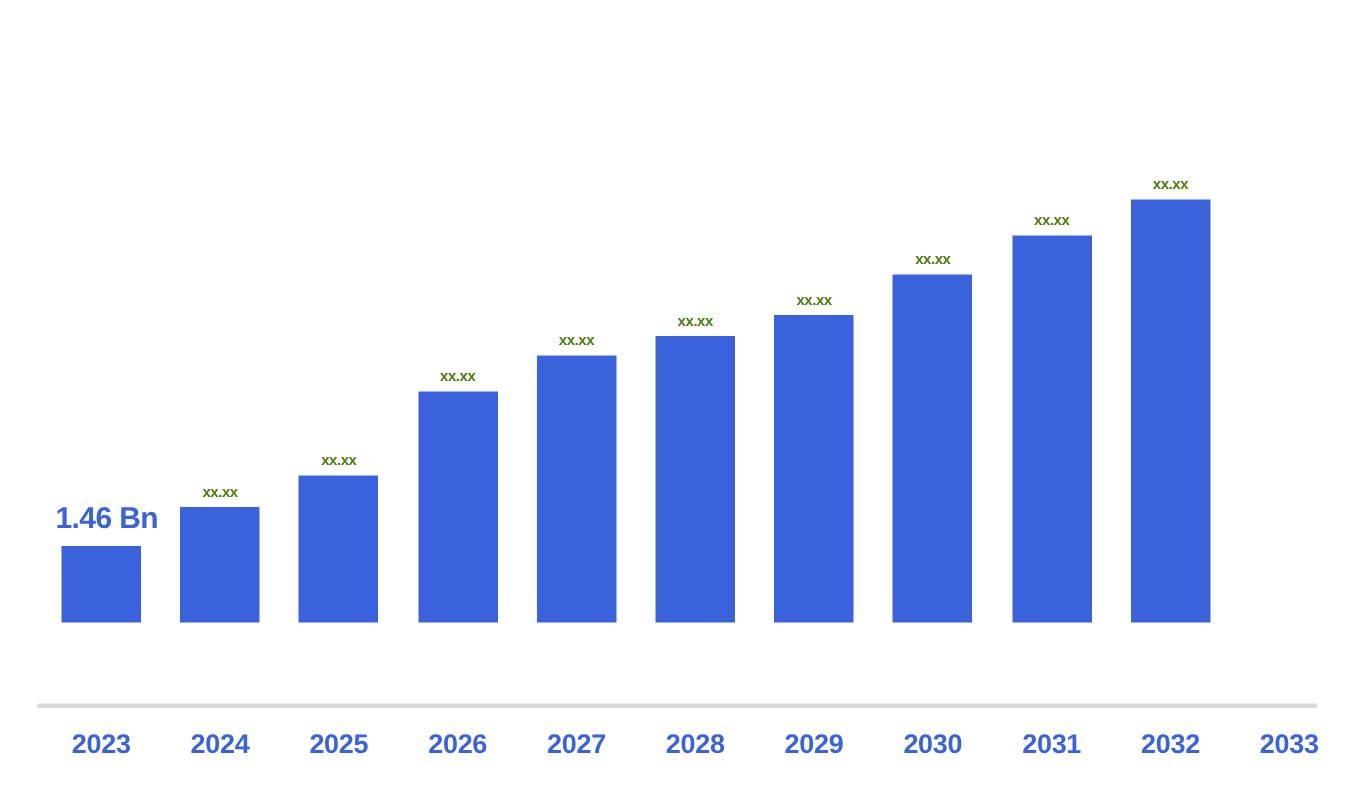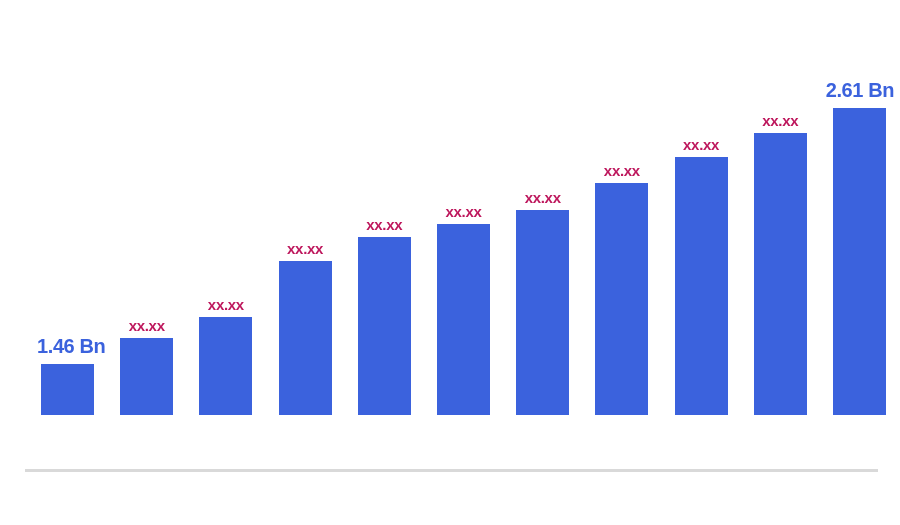--- a/index.html
+++ b/index.html
@@ -59,23 +59,23 @@
     width: 100%;
     background: #3b62dd;
   }
 
   .bar-value {
     position: absolute;
     left: 50%;
     transform: translateX(-50%);
     white-space: nowrap;
     font-family: "Liberation Sans", sans-serif;
-    font-size: 15px;
+    font-size: 10px;
     font-weight: bold;
-    color: #be185d;
+    color: #4d7c0f;
     letter-spacing: -0.3px;
   }
   .bar-value.endpoint {
     font-size: 20px;
     color: #3b62dd;
     letter-spacing: -0.4px;
   }
   .bar-value.endpoint.first {
     left: -4px;
     transform: none;
@@ -154,22 +154,31 @@
         <div class="bar-value" style="bottom: 236px;">xx.xx</div>
       </div>
       <div class="bar-group" style="left: 674.6px; width: 53px; height: 258px;">
         <div class="bar" style="height: 258px; background: rgb(59, 98, 221);"></div>
         <div class="bar-value" style="bottom: 262px;">xx.xx</div>
       </div>
       <div class="bar-group" style="left: 753.8px; width: 53px; height: 282px;">
         <div class="bar" style="height: 282px; background: rgb(59, 98, 221);"></div>
         <div class="bar-value" style="bottom: 286px;">xx.xx</div>
       </div>
-      <div class="bar-group" style="left: 833px; width: 53px; height: 307px;">
-        <div class="bar" style="height: 307px; background: rgb(59, 98, 221);"></div>
-        <div class="bar-value endpoint last" style="bottom: 313px;">2.61 Bn</div>
-      </div>
     </div>
 
   <div class="axis-line"></div>
 
+  <div class="axis-labels" id="axis-labels">
+      <div class="axis-tick-label" style="left: 41px; width: 53px;">2023</div>
+      <div class="axis-tick-label" style="left: 120.2px; width: 53px;">2024</div>
+      <div class="axis-tick-label" style="left: 199.4px; width: 53px;">2025</div>
+      <div class="axis-tick-label" style="left: 278.6px; width: 53px;">2026</div>
+      <div class="axis-tick-label" style="left: 357.8px; width: 53px;">2027</div>
+      <div class="axis-tick-label" style="left: 437px; width: 53px;">2028</div>
+      <div class="axis-tick-label" style="left: 516.2px; width: 53px;">2029</div>
+      <div class="axis-tick-label" style="left: 595.4px; width: 53px;">2030</div>
+      <div class="axis-tick-label" style="left: 674.6px; width: 53px;">2031</div>
+      <div class="axis-tick-label" style="left: 753.8px; width: 53px;">2032</div>
+      <div class="axis-tick-label" style="left: 833px; width: 53px;">2033</div>
+    </div>
 
 </div>
 
 </body></html>

